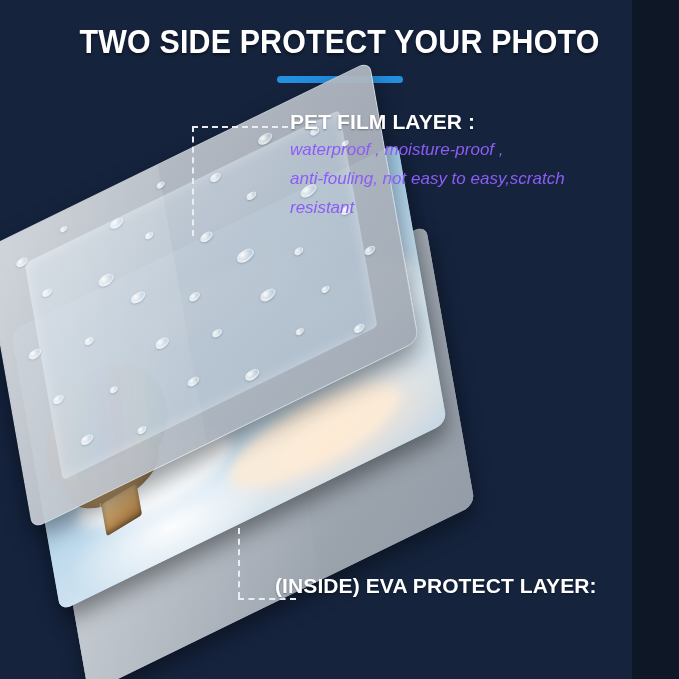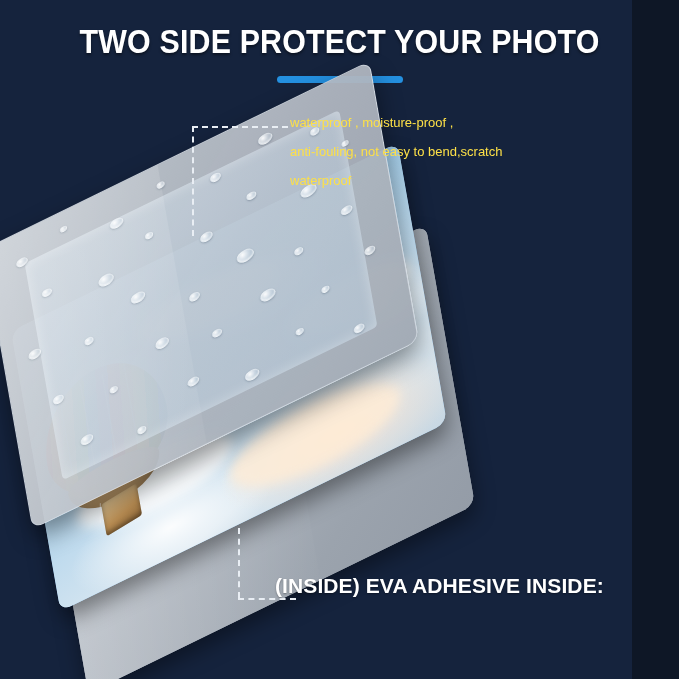--- a/index.html
+++ b/index.html
@@ -177,22 +177,23 @@
     font-size:35px; font-weight:bold; color:#ffffff;
     line-height:39px; letter-spacing:0.5px;
     text-shadow:0 2px 3px rgba(0,0,0,0.4);
   }
   .callout .sub {
     font-size:21px; font-weight:bold; color:#ffffff;
     line-height:27px; letter-spacing:0.1px;
     text-shadow:0 1px 2px rgba(0,0,0,0.35);
   }
   .callout .body {
-    font-size:13px; font-weight:normal; color:#fde047;
+    font-size:17px; font-weight:normal; color:#8b5cf6;
     line-height:29px;
+    font-style:italic;
   }
 
   #callout-pet { left:290px; top:108px; width:340px; }
   #callout-eva { left:275px; top:572px; width:370px; }
 </style>
 </head>
 <body>
 
 <div id="stage">
 
@@ -275,27 +276,28 @@
       </div>
     </div>
   </div>
 
   <div class="leader" id="leader-pet">
     <div class="seg-h"></div>
     <div class="seg-v"></div>
   </div>
 
   <div class="callout" id="callout-pet">
+    <div class="sub">PET FILM LAYER :</div>
     <div class="body">waterproof , moisture-proof ,</div>
-    <div class="body">anti-fouling, not easy to bend,scratch</div>
-    <div class="body">waterproof</div>
+    <div class="body">anti-fouling, not easy to easy,scratch</div>
+    <div class="body">resistant</div>
   </div>
 
   <div class="leader" id="leader-eva">
     <div class="seg-v"></div>
     <div class="seg-h"></div>
   </div>
 
   <div class="callout" id="callout-eva">
-    <div class="sub">(INSIDE) EVA ADHESIVE INSIDE:</div>
+    <div class="sub">(INSIDE) EVA PROTECT LAYER:</div>
   </div>
 
 </div>
 
 </body></html>

